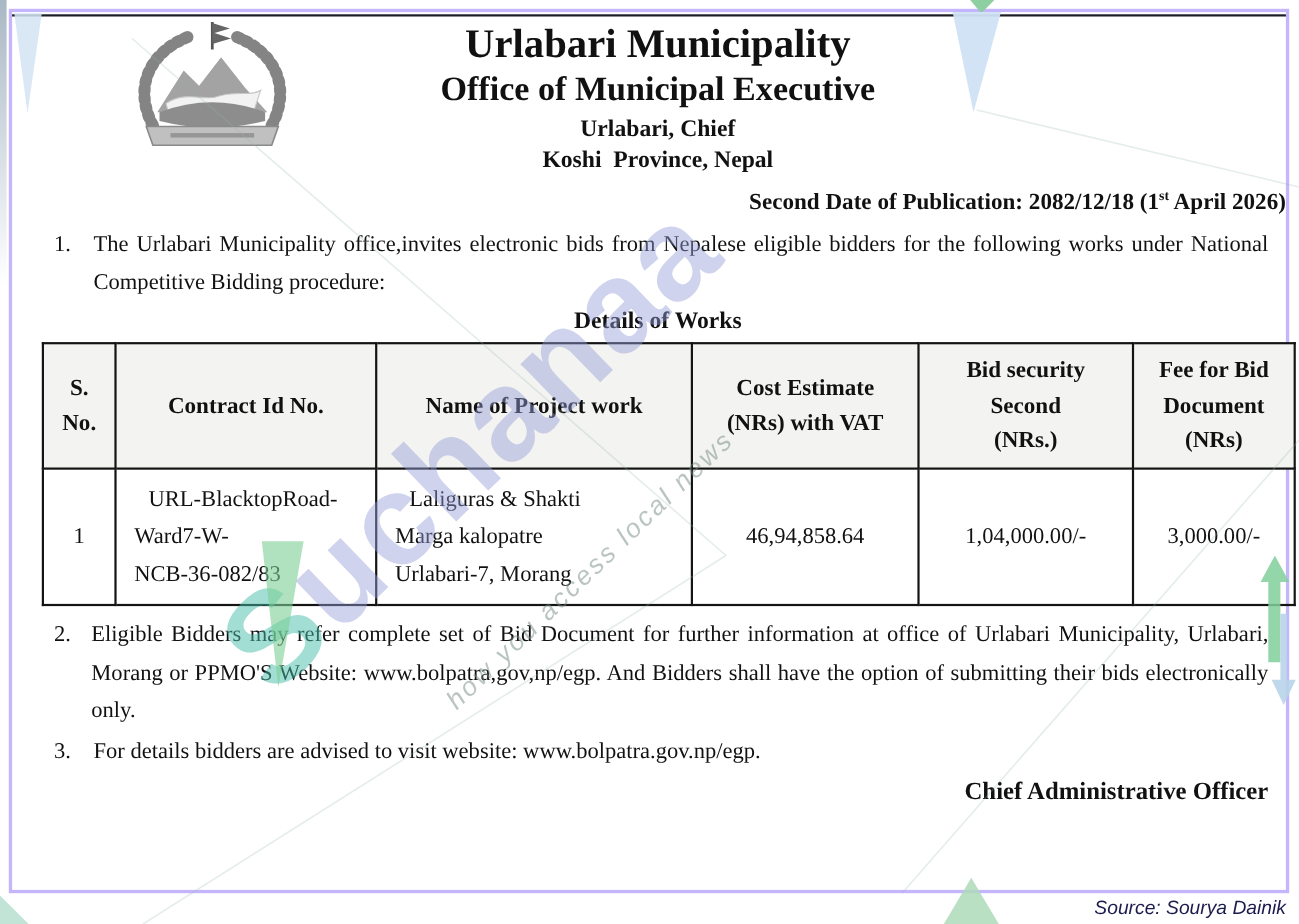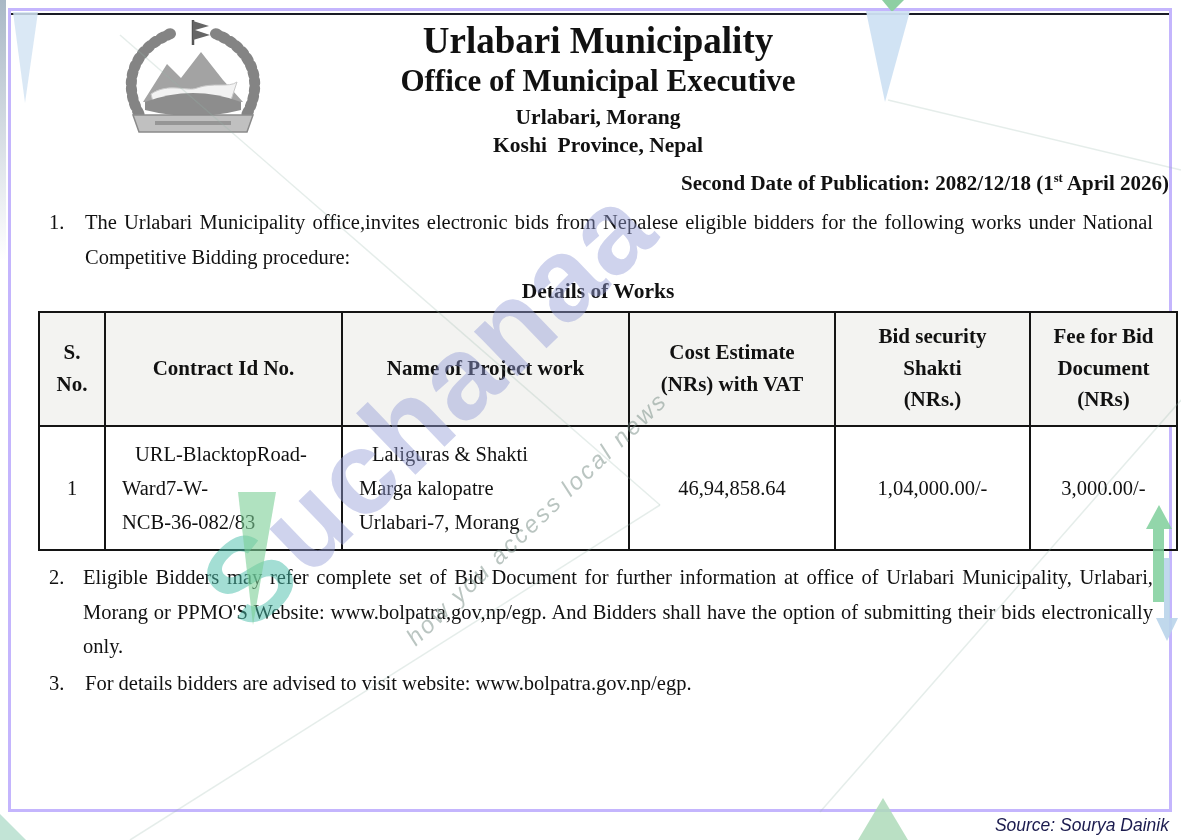--- a/index.html
+++ b/index.html
@@ -77,21 +77,21 @@
     <path d="M84,3 L100,8 L86,12 L101,17 L84,22 Z" fill="#666"></path>
     <path d="M34,84 L58,46 L72,60 L92,34 L114,62 L134,84 Z" fill="#a3a3a3"></path>
     <path d="M42,76 C60,64 78,74 88,70 C104,64 120,70 128,64 L122,82 C100,92 64,90 44,84 Z" fill="#f2f2f2" stroke="#c8c8c8" stroke-width="1"></path>
     <path d="M36,84 Q84,66 132,84 L132,92 Q84,104 36,92 Z" fill="#8d8d8d"></path>
     <path d="M24,97 L144,97 L138,114 L30,114 Z" fill="#c0c0c0" stroke="#8a8a8a" stroke-width="1.5"></path>
     <rect x="46" y="103" width="76" height="4" fill="#7a7a7a" opacity="0.6"></rect>
   </svg>
 
   <div class="t1">Urlabari Municipality</div>
   <div class="t2">Office of Municipal Executive</div>
-  <div class="t3">Urlabari, Morang</div>
+  <div class="t3">Urlabari, Chief</div>
   <div class="t4">Koshi  Province, Nepal</div>
 
 
   <div class="pubdate"><span>Second Date of Publication: 2082/12/18 (1</span><sup>st</sup><span> April 2026)</span></div>
 
   <div class="note">
     <span class="num">1.</span>
     <span>The Urlabari Municipality office,invites electronic bids from Nepalese eligible bidders for the following works under National Competitive Bidding procedure:</span>
   </div>
 
@@ -105,21 +105,21 @@
       <col style="width:206px">
         <col style="width:195px">
         <col style="width:147px">
     </colgroup>
     <thead>
       <tr>
         <th class="h1"><span class="hw">S. No.</span></th>
         <th class="h2"><span class="hw">Contract Id  No.</span></th>
         <th class="h3"><span class="hw">Name of Project work</span></th>
         <th class="h4"><span class="hw">Cost Estimate (NRs) with VAT</span></th>
-        <th class="h5"><span class="hw">Bid security Shakti (NRs.)</span></th>
+        <th class="h5"><span class="hw">Bid security Second (NRs.)</span></th>
         <th class="h6"><span class="hw">Fee for Bid Document (NRs)</span></th>
       </tr>
     </thead>
     <tbody>
       <tr>
         <td class="c">1</td>
         <td class="l">
           <div class="ti">URL-BlacktopRoad-</div>
           <div>Ward7-W-</div>
           <div>NCB-36-082/83</div>
@@ -139,20 +139,21 @@
   <div class="note" style="padding-left:34px">
     <span class="num">2.</span>
     <span>Eligible Bidders may refer complete set of Bid Document for further information at office of Urlabari Municipality, Urlabari, Morang or PPMO'S Website: www.bolpatra,gov,np/egp. And Bidders shall have the option of submitting their bids electronically only.</span>
   </div>
 
   <div class="note n3">
     <span class="num">3.</span>
     <span>For details bidders are advised to visit website: </span><span class="ulink">www.bolpatra.gov.np/egp</span><span>.</span>
   </div>
 
+  <div class="sig">Chief Administrative Officer</div>
 </div>
 
 <div class="wm-brand"><span class="first">S</span><span class="rest">uchanaa</span></div>
 <div class="wm-tagline">how you access local news</div>
 
 <svg class="overlay" viewBox="0 0 1181 840">
 
   <g stroke="rgba(150,185,170,0.25)" stroke-width="1.5">
     <line x1="120" y1="35" x2="660" y2="505"></line>
     <line x1="660" y1="505" x2="130" y2="840"></line>

